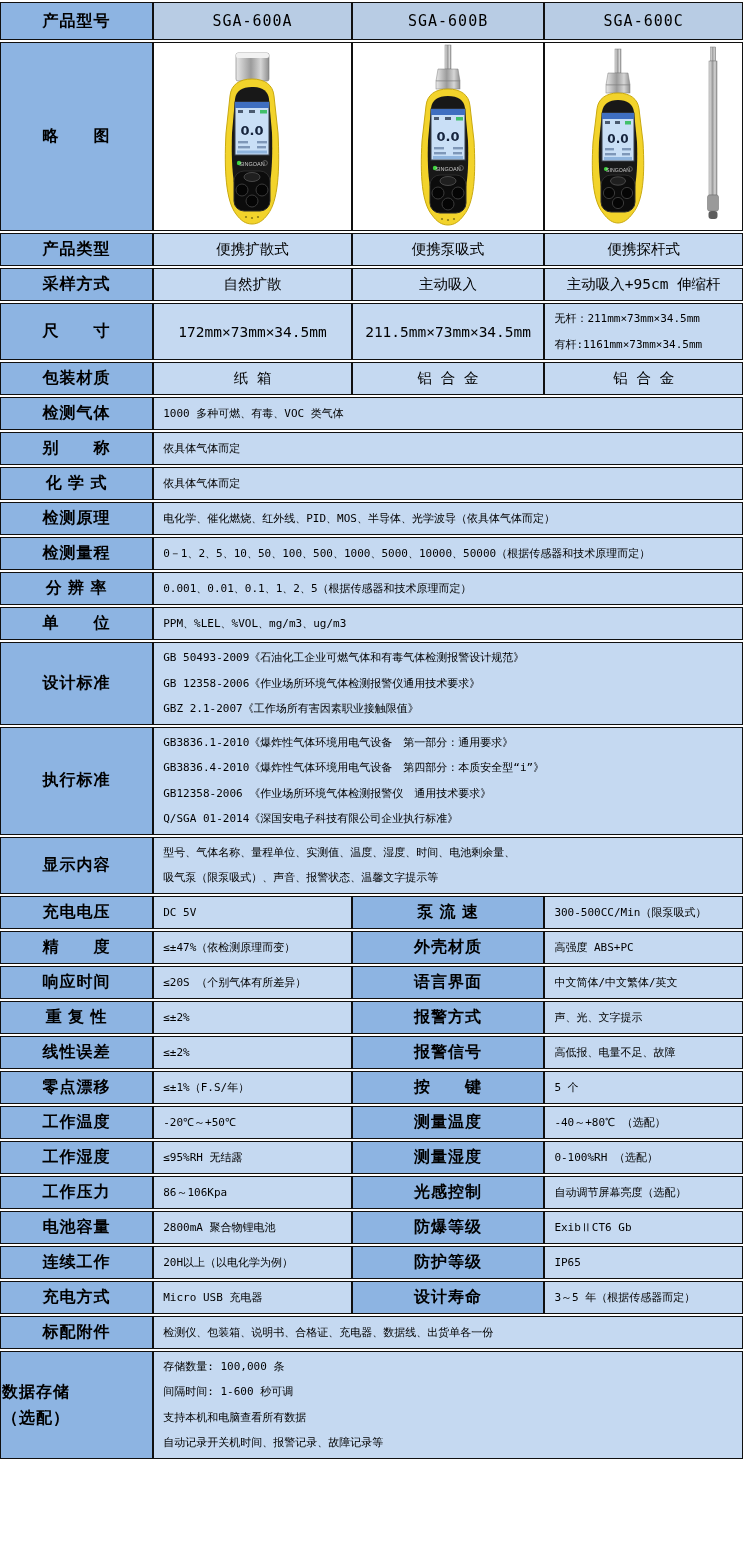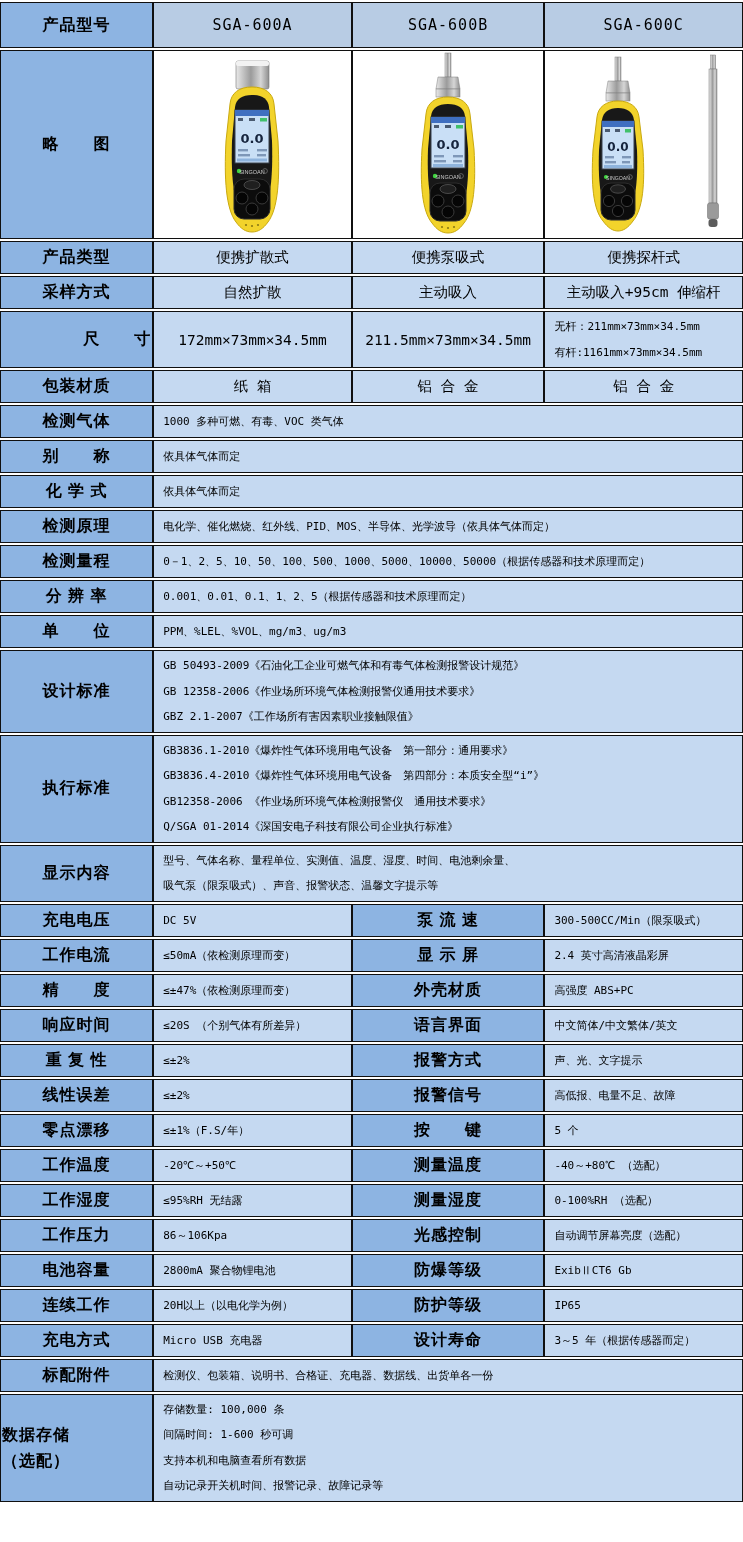--- a/index.html
+++ b/index.html
@@ -6,23 +6,23 @@
   body{width:743px;font-family:"Liberation Sans","DejaVu Sans",sans-serif;color:#000;}
   table{width:743px;border-collapse:separate;border-spacing:0 2px;background:#fff;table-layout:fixed;}
   td{border:1px solid #101010;box-sizing:border-box;vertical-align:middle;overflow:hidden;}
   col.c0{width:152px}col.c1{width:197px}col.c2{width:191px}col.c3{width:197px}
   .lbl{background:#8DB4E2;font-weight:700;font-size:16px;text-align:center;letter-spacing:1px;}
   .model{background:#B8CCE4;text-align:center;font-family:"DejaVu Sans Mono","Liberation Mono",monospace;font-size:15px;letter-spacing:1px;}
   .val{background:#C5D9F1;font-family:"DejaVu Sans Mono","Liberation Mono",monospace;font-size:11px;}
   .val.center{text-align:center;font-size:14.5px;}
   .val.left{text-align:left;padding:2px 9px;white-space:nowrap;}
   .img{background:#ffffff;text-align:center;padding:0;}
-  tr.hrow td{height:46px;}
+  tr.hrow td{height:38px;}
   tr.r td{height:33px;}
-  tr.tall td{height:51px;text-align:right;}
+  tr.tall td{height:51px;}
   tr.sketch td{height:187px;margin-top:33px;}
   .line{line-height:25.5px;white-space:nowrap;}
   .lbl .line{line-height:26px;text-align:left;}
   svg{display:block;margin:0 auto;}
 </style>
 </head>
 <body>
 
 <table>
   <colgroup>
@@ -270,26 +270,20 @@
           <div class="line">吸气泵（限泵吸式）、声音、报警状态、温馨文字提示等</div>
         </td>
       </tr>
       <tr class="r">
         <td class="lbl">充电电压</td>
         <td class="val left">DC 5V</td>
         <td class="lbl">泵 流 速</td>
         <td class="val left">300-500CC/Min（限泵吸式）</td>
       </tr>
       <tr class="r">
-        <td class="lbl">工作电流</td>
-        <td class="val left">≤50mA（依检测原理而变）</td>
-        <td class="lbl">显 示 屏</td>
-        <td class="val left">2.4 英寸高清液晶彩屏</td>
-      </tr>
-      <tr class="r">
         <td class="lbl">精　　度</td>
         <td class="val left">≤±47%（依检测原理而变）</td>
         <td class="lbl">外壳材质</td>
         <td class="val left">高强度 ABS+PC</td>
       </tr>
       <tr class="r">
         <td class="lbl">响应时间</td>
         <td class="val left">≤20S （个别气体有所差异）</td>
         <td class="lbl">语言界面</td>
         <td class="val left">中文简体/中文繁体/英文</td>

